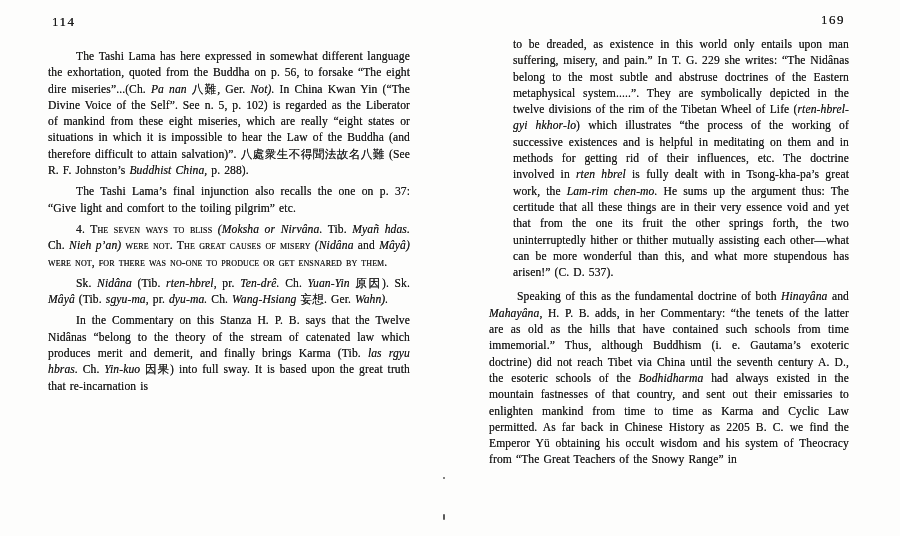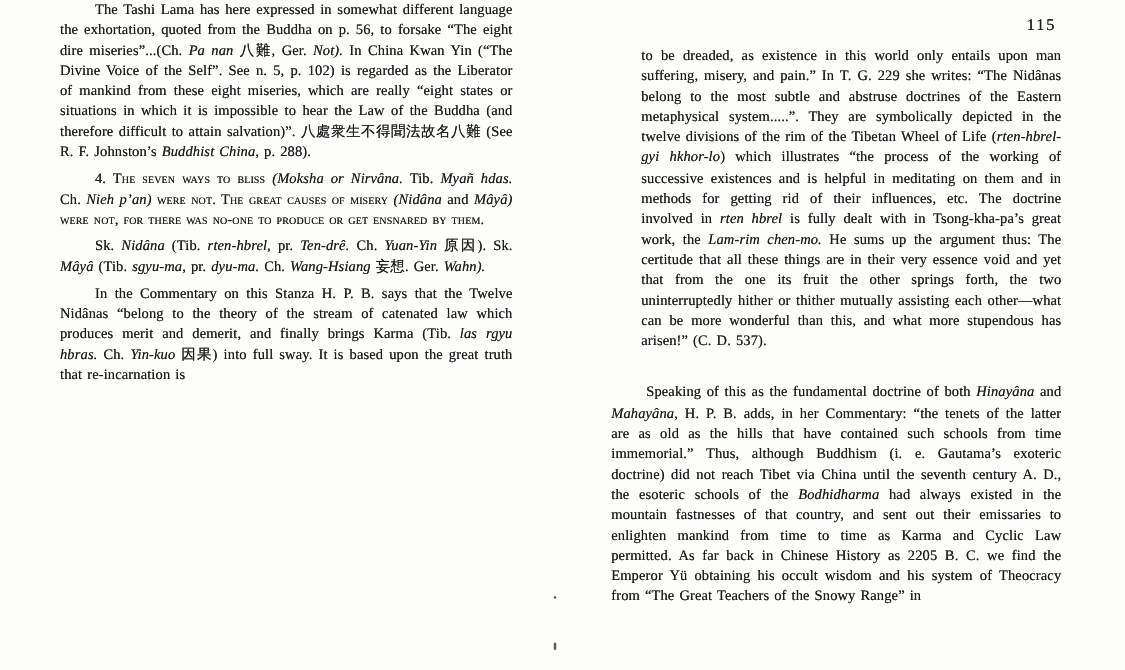--- a/index.html
+++ b/index.html
@@ -28,44 +28,46 @@
   .page-text {
     font-size: 11.6px;
     line-height: 16.3px;
     text-align: justify;
     letter-spacing: 0.1px;
     word-spacing: 1px;
     text-shadow: 0 0 0.35px rgba(10,10,10,.75);
   }
   .para { margin: 0 0 5px 0; text-indent: 28px; }
   .para.noindent { text-indent: 0; margin-left: 24px; }
-  .para.gap { margin-top: 25px; }
+  .para.gap { margin-top: 8px; }
   .i  { font-style: italic; }
   .sc { font-variant: small-caps; }
 
   .speck { position: absolute; background: #5a5a5a; }
   .speck1 { left: 443px; top: 477px; width: 2px; height: 2px; border-radius: 50%; }
   .speck2 { left: 443px; top: 514px; width: 2px; height: 6px; border-radius: 1px; }
 </style>
 </head>
 <body style="background: rgb(253, 253, 252); color: rgb(28, 28, 28);">
 
 <div class="spread">
 
   <div class="page left">
+    <div class="page-number">114</div>
     <div class="page-text">
         <p class="para"><span>The Tashi Lama has here expressed in somewhat different language the exhortation, quoted from the Buddha on p. 56, to forsake “The eight dire miseries”...(Ch. </span><span class="i">Pa nan</span><span> 八難, Ger. </span><span class="i">Not).</span><span> In China Kwan Yin (“The Divine Voice of the Self”. See n. 5, p. 102) is regarded as the Liberator of mankind from these eight miseries, which are really “eight states or situations in which it is impossible to hear the Law of the Buddha (and therefore difficult to attain salvation)”. 八處衆生不得聞法故名八難 (See R. F. Johnston’s </span><span class="i">Buddhist China</span><span>, p. 288).</span></p>
+        <p class="para"><span>The Tashi Lama’s final injunction also recalls the one on p. 37: “Give light and comfort to the toiling pilgrim” etc.</span></p>
         <p class="para"><span class="sc">4. The seven ways to bliss </span><span class="i">(Moksha or Nirvâna.</span><span> Tib. </span><span class="i">Myañ hdas.</span><span> Ch. </span><span class="i">Nieh p’an)</span><span class="sc"> were not. The great causes of misery </span><span class="i">(Nidâna</span><span> and </span><span class="i">Mâyâ)</span><span class="sc"> were not, for there was no-one to produce or get ensnared by them.</span></p>
         <p class="para"><span>Sk. </span><span class="i">Nidâna</span><span> (Tib. </span><span class="i">rten-hbrel</span><span>, pr. </span><span class="i">Ten-drê.</span><span> Ch. </span><span class="i">Yuan-Yin</span><span> 原因). Sk. </span><span class="i">Mâyâ</span><span> (Tib. </span><span class="i">sgyu-ma</span><span>, pr. </span><span class="i">dyu-ma.</span><span> Ch. </span><span class="i">Wang-Hsiang</span><span> 妄想. Ger. </span><span class="i">Wahn).</span></p>
         <p class="para"><span>In the Commentary on this Stanza H. P. B. says that the Twelve Nidânas “belong to the theory of the stream of catenated law which produces merit and demerit, and finally brings Karma (Tib. </span><span class="i">las rgyu hbras.</span><span> Ch. </span><span class="i">Yin-kuo</span><span> 因果) into full sway. It is based upon the great truth that re-incarnation is</span></p>
       </div>
   </div>
 
   <div class="page right">
-    <div class="page-number">115</div>
+    <div class="page-number">169</div>
     <div class="page-text">
         <p class="para noindent"><span>to be dreaded, as existence in this world only entails upon man suffering, misery, and pain.” In T. G. 229 she writes: “The Nidânas belong to the most subtle and abstruse doctrines of the Eastern metaphysical system.....”. They are symbolically depicted in the twelve divisions of the rim of the Tibetan Wheel of Life (</span><span class="i">rten-hbrel-gyi hkhor-lo</span><span>) which illustrates “the process of the working of successive existences and is helpful in meditating on them and in methods for getting rid of their influences, etc. The doctrine involved in </span><span class="i">rten hbrel</span><span> is fully dealt with in Tsong-kha-pa’s great work, the </span><span class="i">Lam-rim chen-mo.</span><span> He sums up the argument thus: The certitude that all these things are in their very essence void and yet that from the one its fruit the other springs forth, the two uninterruptedly hither or thither mutually assisting each other—what can be more wonderful than this, and what more stupendous has arisen!” (C. D. 537).</span></p>
         <p class="para gap"><span>Speaking of this as the fundamental doctrine of both </span><span class="i">Hinayâna</span><span> and </span><span class="i">Mahayâna</span><span>, H. P. B. adds, in her Commentary: “the tenets of the latter are as old as the hills that have contained such schools from time immemorial.” Thus, although Buddhism (i. e. Gautama’s exoteric doctrine) did not reach Tibet via China until the seventh century A. D., the esoteric schools of the </span><span class="i">Bodhidharma</span><span> had always existed in the mountain fastnesses of that country, and sent out their emissaries to enlighten mankind from time to time as Karma and Cyclic Law permitted. As far back in Chinese History as 2205 B. C. we find the Emperor Yü obtaining his occult wisdom and his system of Theocracy from “The Great Teachers of the Snowy Range” in</span></p>
       </div>
   </div>
 
   <div class="speck speck1"></div>
   <div class="speck speck2"></div>
 
 </div>

